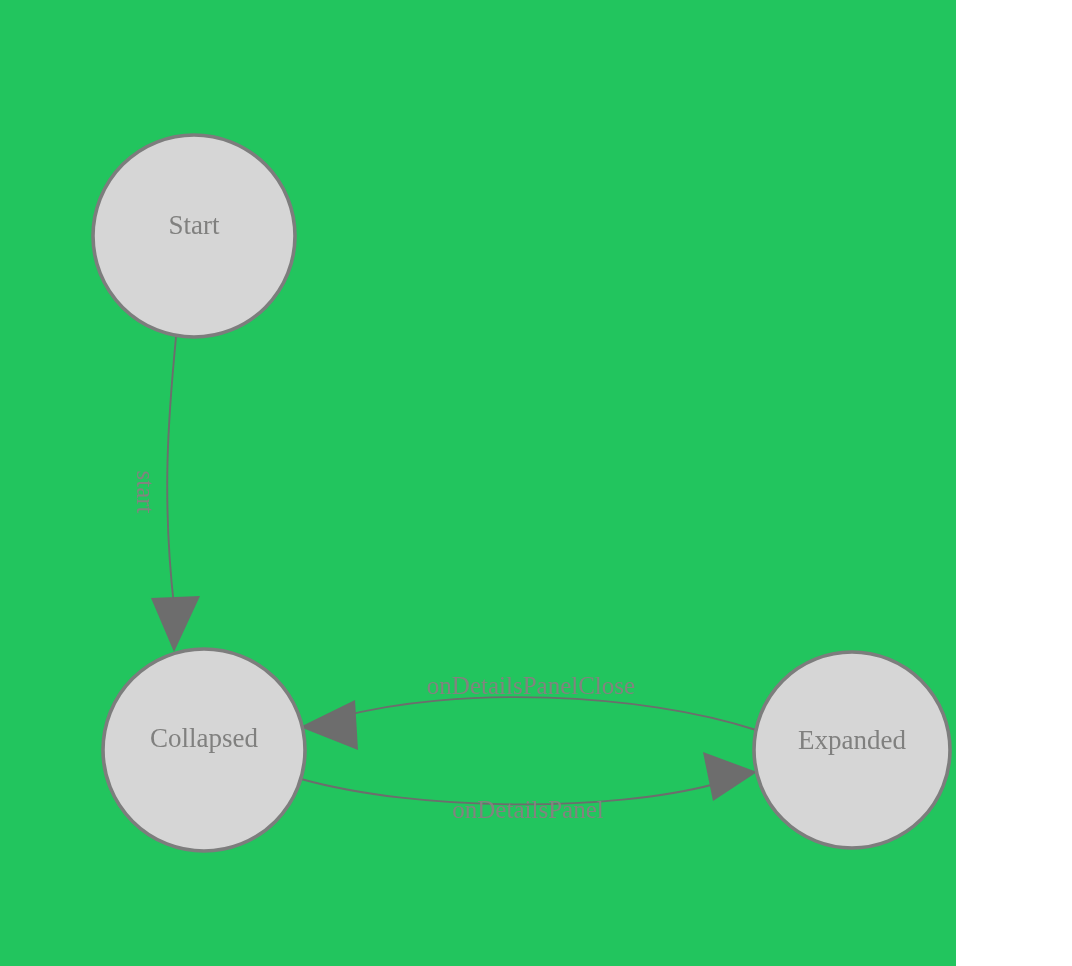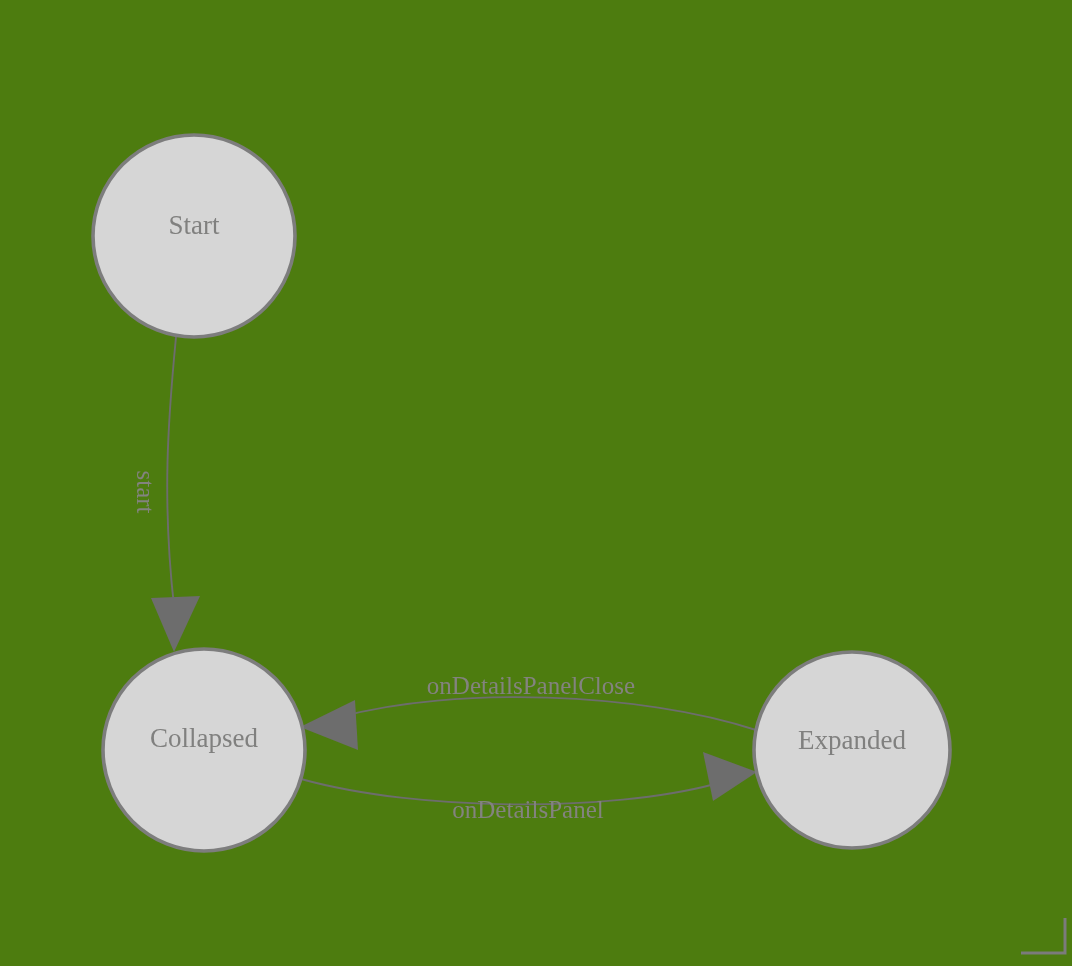--- a/index.html
+++ b/index.html
@@ -6,23 +6,23 @@
   html, body {
     margin: 0;
     padding: 0;
     background: #ffffff;
   }
   body {
     font-family: "Liberation Serif", "DejaVu Serif", serif;
   }
   #canvas-root {
     position: relative;
-    width: 1072px;
+    width: 956px;
     height: 966px;
-    background: #4d7c0f;
+    background: #22c55e;
     overflow: hidden;
   }
   #diagram-svg {
     position: absolute;
     left: 0;
     top: 0;
     width: 1072px;
     height: 966px;
     display: block;
   }

